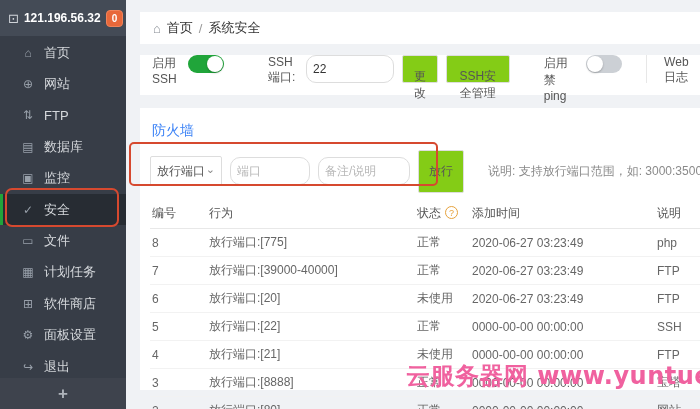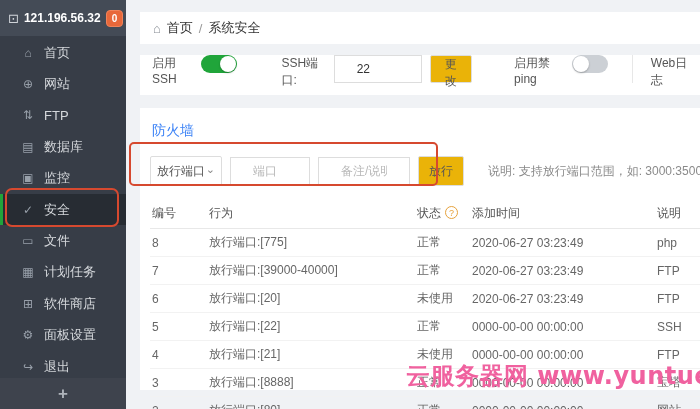--- a/index.html
+++ b/index.html
@@ -38,39 +38,39 @@
     background:#fff; display:flex; padding-left:12px;
     font-size:12px; color:#555; z-index:1; }
   .toggle { width:36px; height:18px; border-radius:9px; position:relative;
     cursor:pointer; flex:none; }
   .toggle .knob { position:absolute; top:1px; width:16px; height:16px; border-radius:50%;
     background:#fff; box-shadow:0 1px 2px rgba(0,0,0,.25); }
   .toggle.on { background:#20a53a; } .toggle.on .knob { right:1px; }
   .toggle.off { background:#ccd0d5; } .toggle.off .knob { left:1px; }
   .tb-label { margin-right:8px; }
   .tb-gap { width:44px; flex:none; }
-  .text-input { height:28px; border:1px solid #ddd; border-radius:0; padding:0 22px;
+  .text-input { height:28px; border:1px solid #ddd; border-radius:10px; padding:0 6px;
     font-size:12px; color:#333; font-family:inherit; outline:none; background:#fff; }
   .ssh-port-input { width:88px; margin-right:8px; }
-  .btn { height:28px; border:1px solid #ddd; border-radius:2px; background:#eab308;
-    padding:0 10px; font-size:12px; color:#555; font-family:inherit; cursor:pointer; }
+  .btn { height:28px; border:1px solid #ddd; border-radius:2px; background:#84cc16;
+    padding:12px 10px; font-size:12px; color:#555; font-family:inherit; cursor:pointer; }
   .v-divider { width:1px; height:28px; background:#e7e7e7; margin:0 18px 0 24px; }
 
   
   .firewall-card { position:absolute; left:140px; top:108px; right:0; height:282px;
     background:#fff; padding:12px 0 0 10px; z-index:1; }
   .card-title { font-size:14px; color:#3b82f6; margin:2px 0 0 2px; }
   .fw-form { display:flex; align-items:center; gap:8px; margin-top:16px; height:30px; }
   .select-box { width:72px; height:30px; border:1px solid #ddd; border-radius:2px;
     display:flex; align-items:center; justify-content:space-between; padding:0 6px;
     color:#555; cursor:pointer; background:#fff; flex:none; }
   .select-box .chev { color:#888; font-size:11px; margin-top:-4px; }
   .port-input { width:80px; flex:none; }
   .note-input { width:92px; flex:none; }
-  .submit-btn { width:46px; flex:none; height:30px; }
+  .submit-btn { width:46px; flex:none; height:43px; }
   .form-hint { color:#8a8a8a; margin-left:16px; white-space:nowrap; }
   .text-input::placeholder { color:#b8b8b8; }
 
   table.fw-table { width:100%; border-collapse:collapse; margin-top:14px;
     font-size:12px; color:#666; table-layout:fixed; }
   .fw-table th { text-align:left; font-weight:normal; color:#555; padding:5px 4px 6px 2px;
     border-bottom:1px solid #e8e8e8; }
   .fw-table td { padding:5px 4px 5px 2px; border-bottom:1px solid #f2f2f2;
     white-space:nowrap; overflow:hidden; }
   .help-ico { display:inline-block; width:13px; height:13px; line-height:12px;
@@ -155,20 +155,21 @@
 
 <div class="toolbar-card">
   <span class="tb-label">启用SSH</span>
   <span class="toggle on">
       <span class="knob"></span>
     </span>
   <span class="tb-gap"></span>
   <span class="tb-label">SSH端口:</span>
   <input class="text-input ssh-port-input" value="22" style="">
   <button class="btn" style="margin-right:8px;">更改</button>
+  <button class="btn">SSH安全管理</button>
   <span class="tb-label" style="margin-left:34px;">启用禁ping</span>
   <span class="toggle off">
       <span class="knob"></span>
     </span>
   <span class="v-divider"></span>
   <span class="tb-label">Web日志</span>
 </div>
 
 <div class="firewall-card">
   <div class="card-title">防火墙</div>

